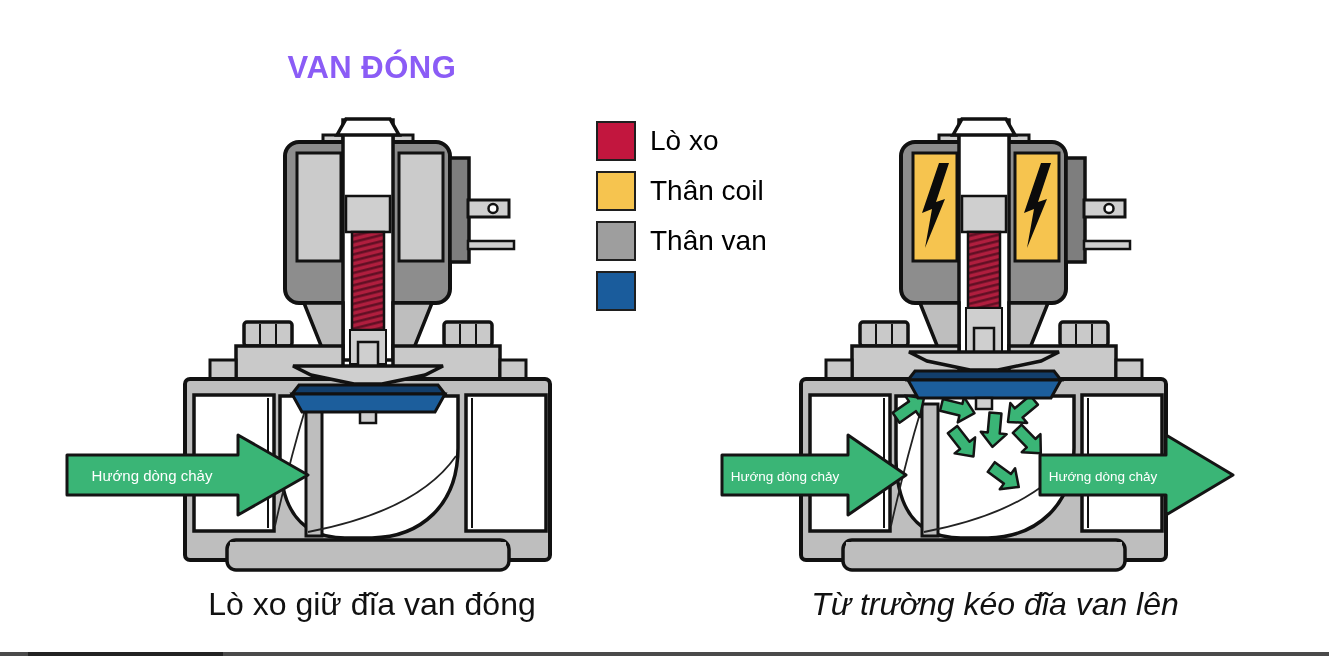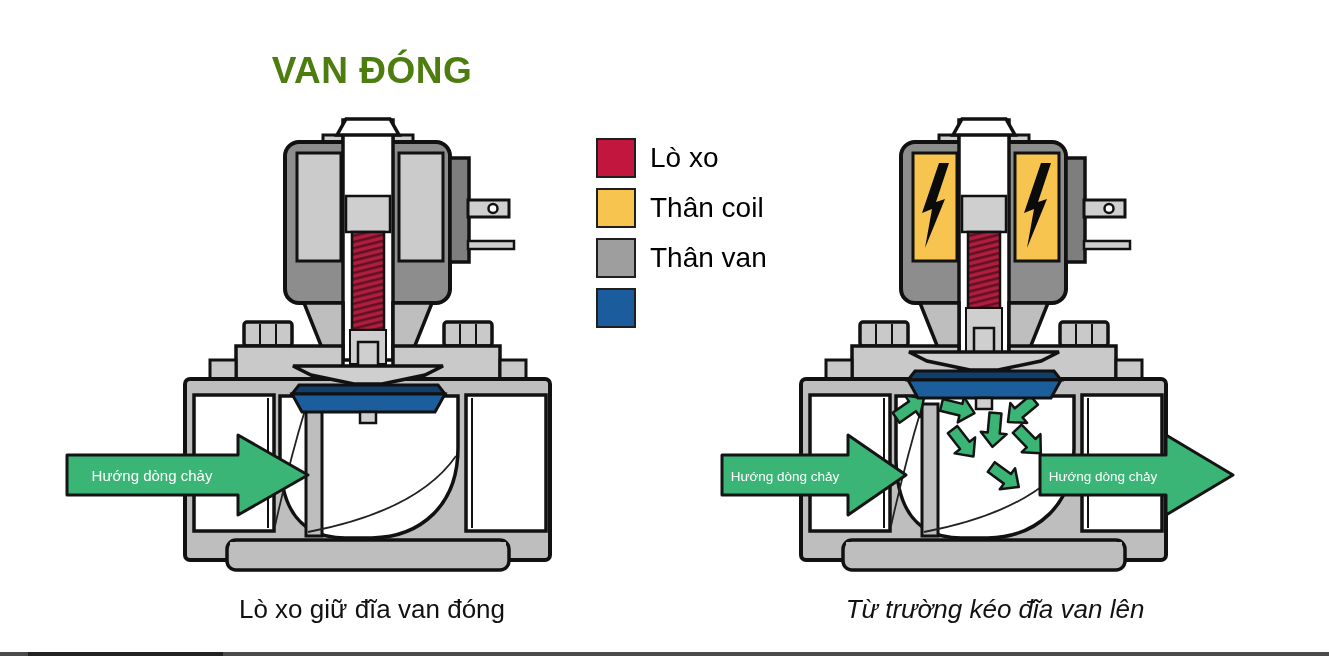--- a/index.html
+++ b/index.html
@@ -1,29 +1,29 @@
 <!DOCTYPE html>
 <html><head>
 <meta charset="utf-8">
 <style>
   html,body{margin:0;padding:0;background:#fff;}
   .stage{position:relative;width:1329px;height:656px;background:#fff;overflow:hidden;
          font-family:"Liberation Sans",sans-serif;}
   .title{position:absolute;top:50px;width:660px;text-align:center;margin:0;
-         font-size:37px;font-weight:bold;color:#4d7c0f;letter-spacing:.5px;}
+         font-size:31px;font-weight:bold;color:#8b5cf6;letter-spacing:.5px;}
   .title-left{left:42px;}
   .title-right{left:658px;}
-  .legend{position:absolute;left:596px;top:121px;margin-top:17px;}
+  .legend{position:absolute;left:596px;top:121px;}
   .legend-row{display:flex;align-items:center;margin-bottom:10px;}
   .swatch{width:40px;height:40px;border:2px solid #1f1f1f;box-sizing:border-box;flex:0 0 auto;}
   .legend-label{margin-left:14px;font-size:28px;color:#000;line-height:40px;white-space:nowrap;}
   .valve{position:absolute;top:108px;width:660px;height:470px;}
   #valve-closed{left:42px;}
   #valve-open{left:658px;}
-  .caption{position:absolute;top:586px;width:660px;text-align:center;font-size:26px;color:#111;margin-top:8px;}
+  .caption{position:absolute;top:586px;width:660px;text-align:center;font-size:32px;color:#111;}
   .caption-left{left:42px;}
   .caption-right{left:665px;font-style:italic;}
   .bottom-bar{position:absolute;left:0;bottom:0;width:100%;height:4px;}
   .bottom-bar-dark{position:absolute;left:28px;top:0;width:195px;height:4px;}
 </style>
 </head>
 <body>
 
 <div class="stage">
 

